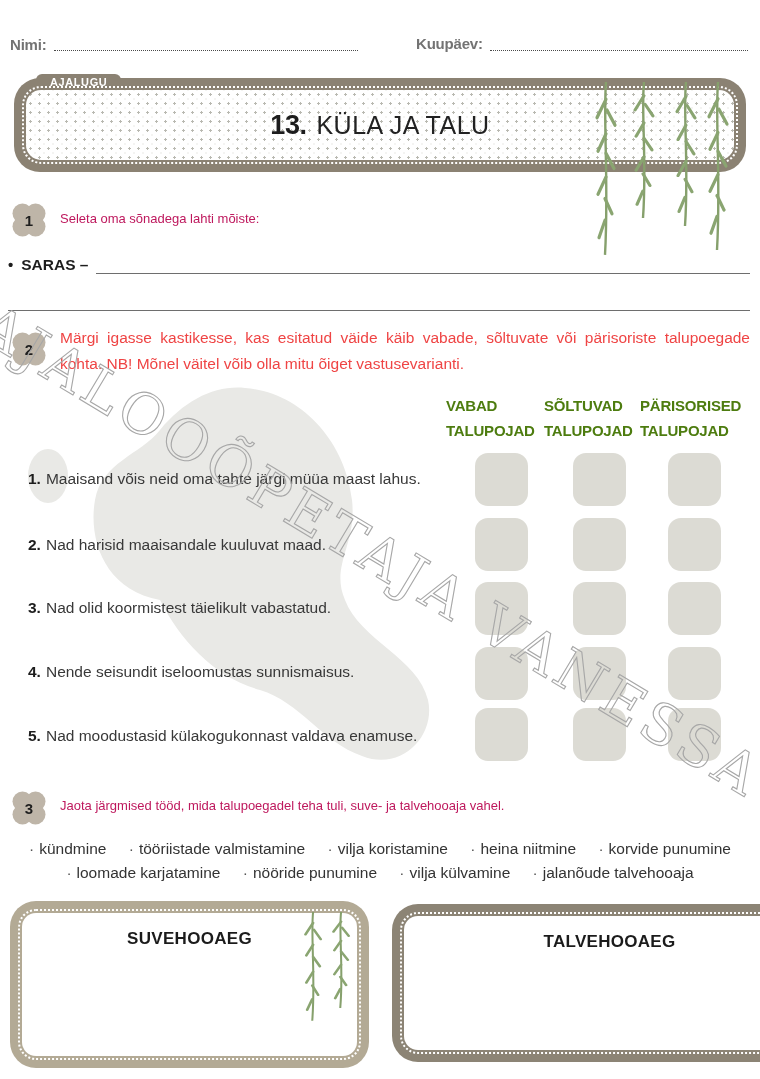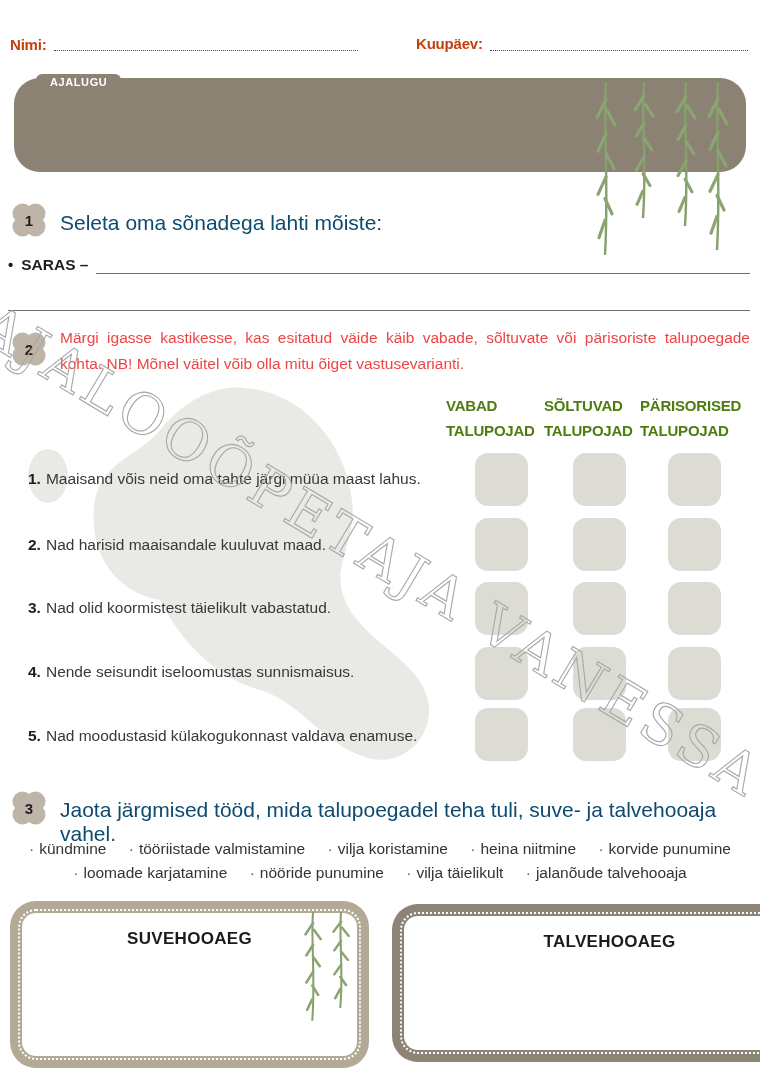--- a/index.html
+++ b/index.html
@@ -2,21 +2,21 @@
 <html><head>
 <meta charset="utf-8">
 <style>
   html,body{margin:0;padding:0;}
   body{
     width:760px;height:1079px;position:relative;background:#ffffff;
     font-family:"Liberation Sans",sans-serif;color:#333;overflow:hidden;
   }
   
   .namebar{position:absolute;left:10px;top:34px;width:740px;display:flex;align-items:flex-end;}
-  .namebar .lbl{font-weight:700;font-size:15px;letter-spacing:-0.2px;color:#c2410c;white-space:nowrap;}
+  .namebar .lbl{font-weight:700;font-size:15px;letter-spacing:-0.2px;color:#737373;white-space:nowrap;}
   .dotline{flex:1;border-bottom:1.6px dotted #4a4a4a;height:16px;margin:0 2px 2px 7px;}
   .grp1{display:flex;width:350px;align-items:flex-end;}
   .grp2{display:flex;flex:1;margin-left:56px;align-items:center;}
   
   .titlebox{position:absolute;left:14px;top:78px;width:732px;height:94px;background:#8b8273;border-radius:26px;z-index:1;}
   .titlebox .tab{
     position:absolute;top:-4px;left:22px;background:#8b8273;color:#fff;
     font-size:11px;font-weight:700;letter-spacing:0.6px;padding:2px 14px 10px 14px;border-radius:6px 6px 0 0;line-height:12px;
   }
   .titlebox .inner{
@@ -33,21 +33,21 @@
   
   .willow-header{position:absolute;left:574px;top:82px;z-index:3;pointer-events:none;}
   .willow-box{position:absolute;left:298px;top:912px;z-index:3;pointer-events:none;}
   
   .badge{position:absolute;width:34px;height:34px;z-index:2;}
   .badge svg{position:absolute;inset:0;width:34px;height:34px;}
   .badge svg *{fill:#beb5a8;}
   .badge .badge-num{position:absolute;inset:0;display:flex;align-items:center;justify-content:center;
     font-weight:700;font-size:15px;color:#1e1e1e;}
   
-  .prompt{position:absolute;left:60px;font-size:21px;color:#0c4a6e;z-index:2;}
+  .prompt{position:absolute;left:60px;font-size:13px;color:#be185d;z-index:2;}
   .sarasrow{position:absolute;left:8px;top:255px;width:742px;display:flex;align-items:flex-end;z-index:2;}
   .sarasrow .bullet{font-weight:700;font-size:15px;margin:0 8px 1px 0;color:#1d1d1d;}
   .sarasrow .term{font-weight:700;font-size:15.5px;color:#1d1d1d;white-space:nowrap;}
   .writeline{flex:1;border-bottom:1.3px solid #6e6e6e;height:18px;margin-left:8px;}
   .fullline{position:absolute;left:8px;top:292px;width:742px;height:18px;border-bottom:1.3px solid #6e6e6e;z-index:2;}
   
   .s2prompt{position:absolute;left:60px;top:325px;width:690px;font-size:15.5px;line-height:26px;text-align:justify;color:#ef4444;z-index:2;}
   .colhead{position:absolute;top:393px;text-align:left;font-weight:700;font-size:15px;line-height:25px;color:#4d7c0f;letter-spacing:-0.2px;z-index:2;}
   .checkbox{position:absolute;width:53px;height:53px;border-radius:13px;background:#dcdbd4;z-index:2;}
   .statement{position:absolute;left:28px;font-size:15.5px;color:#383838;z-index:2;white-space:nowrap;}
@@ -114,20 +114,24 @@
     <span class="dotline"></span>
   </div>
   <div class="grp2">
     <span class="lbl">Kuupäev:</span>
     <span class="dotline"></span>
   </div>
 </div>
 
 <div class="titlebox">
   <div class="tab">AJALUGU</div>
+  <div class="inner">
+    <span class="t-num">13.</span>
+    <span class="t-txt">KÜLA JA TALU</span>
+  </div>
 </div>
 <svg class="willow-header" width="180" height="182" viewBox="0 0 180 182">
   <use href="#stem" transform="translate(26,0) scale(1,1.08)"></use>
   <use href="#stem" transform="translate(64,0) scale(1,0.85)"></use>
   <use href="#stem" transform="translate(106,0) scale(1,0.9)"></use>
   <use href="#stem" transform="translate(138,0) scale(1,1.05)"></use>
 </svg>
 
 <div class="badge" style="left:12px;top:203px">
   <svg viewBox="0 0 34 34">
@@ -220,21 +224,21 @@
 <div class="wordline" style="top:840px">
   <span class="word"><span class="dot">·</span><span>kündmine</span></span>
   <span class="word"><span class="dot">·</span><span>tööriistade valmistamine</span></span>
   <span class="word"><span class="dot">·</span><span>vilja koristamine</span></span>
   <span class="word"><span class="dot">·</span><span>heina niitmine</span></span>
   <span class="word"><span class="dot">·</span><span>korvide punumine</span></span>
 </div>
 <div class="wordline" style="top:864px">
   <span class="word"><span class="dot">·</span><span>loomade karjatamine</span></span>
   <span class="word"><span class="dot">·</span><span>nööride punumine</span></span>
-  <span class="word"><span class="dot">·</span><span>vilja täielikult</span></span>
+  <span class="word"><span class="dot">·</span><span>vilja külvamine</span></span>
   <span class="word"><span class="dot">·</span><span>jalanõude talvehooaja</span></span>
 </div>
 
 <div class="season-box summer">
   <div class="season-inner">
     <div class="season-title">SUVEHOOAEG</div>
   </div>
 </div>
 <svg class="willow-box" width="70" height="112" viewBox="0 0 70 112">
   <use href="#stem" transform="translate(10,0) scale(0.85,0.68)"></use>

